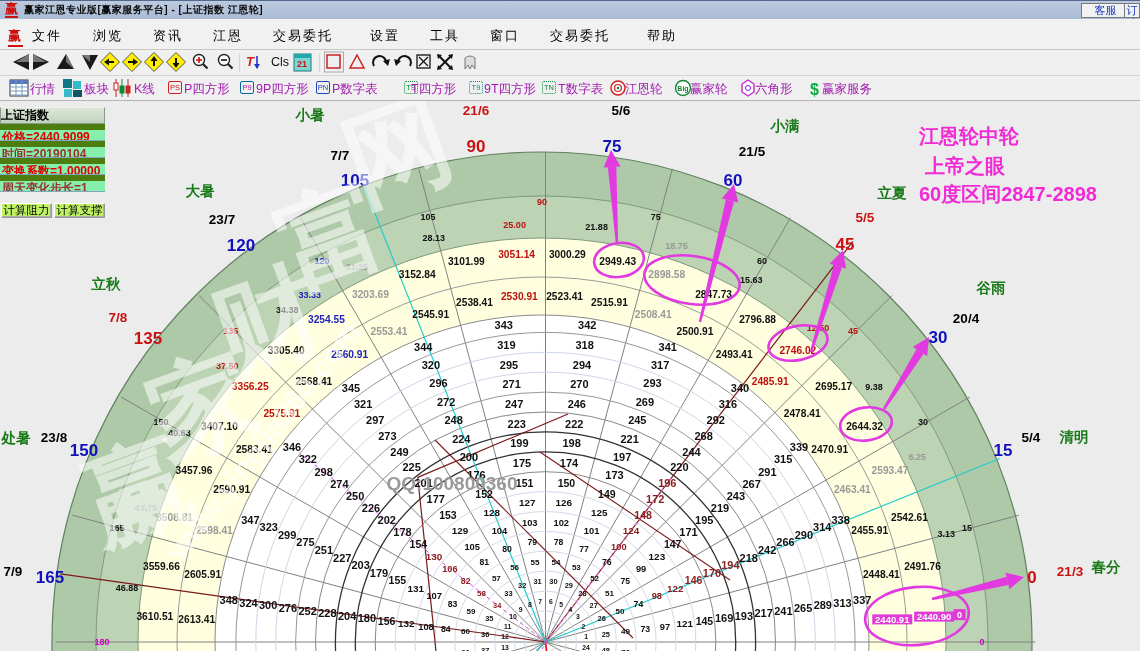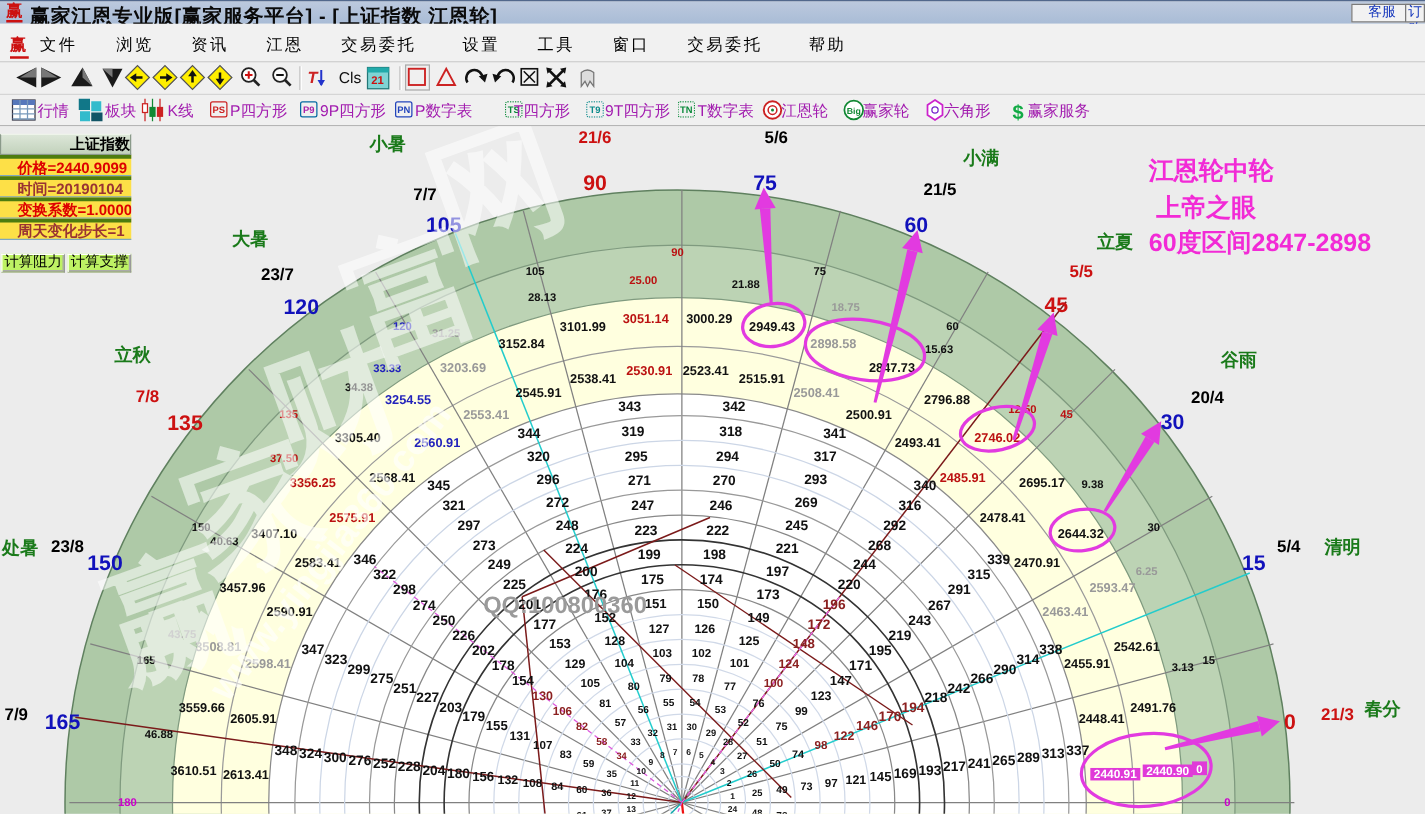--- a/index.html
+++ b/index.html
@@ -1,29 +1,29 @@
 <!DOCTYPE html>
 <html><head><meta charset="utf-8">
 <style>
 *{margin:0;padding:0;box-sizing:border-box}
 html,body{width:1140px;height:651px;overflow:hidden;font-family:"Liberation Sans",sans-serif;background:#ececec}
 .abs{position:absolute}
 #titlebar{position:absolute;left:0;top:0;width:1140px;height:19px;background:linear-gradient(#bcc9de,#a9bcd6);border-top:1px solid #52688c}
-#titlebar .ttl{position:absolute;left:24px;top:2px;font-size:16px;font-weight:bold;color:#0a0a0a;letter-spacing:0.5px}
+#titlebar .ttl{position:absolute;left:24px;top:2px;font-size:10px;font-weight:bold;color:#0a0a0a;letter-spacing:0.5px}
 #logo1{position:absolute;left:5px;top:1px;color:#cc1111;font-size:13px;font-weight:bold;border-bottom:2px solid #cc1111;line-height:14px}
 .topbtn{position:absolute;top:2px;height:15px;background:#f2f2f2;border:1px solid #7a7a7a;font-size:11px;color:#1133bb;text-align:center;line-height:13px}
 #menubar{position:absolute;left:0;top:19px;width:1140px;height:31px;background:#f1f1f1;border-bottom:1px solid #c8c8c8}
 .mi{position:absolute;top:8px;font-size:13px;color:#000;letter-spacing:2px;white-space:nowrap}
 #toolbar1{position:absolute;left:0;top:50px;width:1140px;height:26px;background:#f0f0f0;border-bottom:1px solid #d5d5d5}
 #toolbar2{position:absolute;left:0;top:76px;width:1140px;height:25px;background:#f0f0f0;border-bottom:1px solid #b5b5b5}
 .t2{position:absolute;top:5px;font-size:12.5px;color:#a21caf;white-space:nowrap}
-.box2{position:absolute;top:5px;width:14px;height:13px;border-radius:2px;font-size:7.5px;font-weight:bold;text-align:center;line-height:12px}
+.box2{position:absolute;top:5px;width:14px;height:13px;border-radius:2px;font-size:7.5px;font-weight:normal;text-align:center;line-height:12px}
 #chart{position:absolute;left:0;top:101px;width:1140px;height:550px;background:#ececec}
 #panel{position:absolute;left:0;top:3px;width:105px}
-.prow{position:relative;width:105px;height:17px;background:#fde047;border-top:3px solid #4d7c0f;border-bottom:1px solid #7fa8c0;font-size:12px;font-weight:bold;line-height:15px;padding-left:14px;white-space:nowrap;overflow:hidden}
+.prow{position:relative;width:105px;height:17px;background:#86efac;border-top:6px solid #4d7c0f;border-bottom:1px solid #7fa8c0;font-size:12px;font-weight:bold;line-height:15px;padding-left:2px;white-space:nowrap;overflow:hidden}
 .pbtn{position:absolute;width:51px;height:15px;background:#bef264;border:1px solid #999;border-top-color:#fff;border-left-color:#fff;box-shadow:inset -1px -1px 0 #aaa;font-size:11.5px;text-align:center;line-height:13px}
 svg text{font-family:"Liberation Sans",sans-serif}
 </style></head>
 <body>
 <div id="titlebar">
  <span id="logo1">赢</span>
  <span class="ttl">赢家江恩专业版[赢家服务平台] - [上证指数 江恩轮]</span>
  <span class="topbtn" style="left:1081px;width:49px">客服</span>
  <span class="topbtn" style="left:1124px;width:16px">订购</span>
 </div>
@@ -522,21 +522,21 @@
       <polygon points="843,149 846.021463877361,167.76488092255858 829.8009735883699,162.67609965542403" fill="#e23ae0"></polygon>
       <polygon points="885.0175979648061,308.6359987280038 882.9824020351939,307.3640012719962 916.4284251431246,248.18997562007314 923.5516108967673,252.64196671609983" fill="#e23ae0"></polygon>
       <polygon points="929,236 927.1980036039893,254.92096215811353 912.7820324359027,245.91098017805945" fill="#e23ae0"></polygon>
       <polygon points="932.279087855866,499.1670946699853 931.720912144134,496.8329053300147 1006.4893513463438,475.8689132798205 1008.4429663374061,484.0385759697176" fill="#e23ae0"></polygon>
       <polygon points="1024,476 1009.4430311542595,488.2206652038316 1005.4892865294904,471.68682404570654" fill="#e23ae0"></polygon>
       <text x="919" y="42" font-size="20" font-weight="bold" fill="#f22ad6">江恩轮中轮</text>
       <text x="925" y="72" font-size="20" font-weight="bold" fill="#f22ad6">上帝之眼</text>
       <text x="919" y="100" font-size="20" font-weight="bold" fill="#f22ad6">60度区间2847-2898</text>
     </svg>
  <div id="panel">
-  <div class="prow" style="top:3px;background:linear-gradient(#dce6d8,#c2d2bc);text-align:right;font-weight:bold;border:1px solid #8a9a8a;border-top-color:#eef4ea;padding-left:12px">上证指数</div>
+  <div class="prow" style="top:3px;background:linear-gradient(#dce6d8,#c2d2bc);text-align:left;font-weight:bold;border:1px solid #8a9a8a;border-top-color:#eef4ea;padding-left:0">上证指数</div>
   <div class="prow" style="top:3px;color:#dd0000">价格=2440.9099</div>
   <div class="prow" style="top:3px;color:#993333">时间=20190104</div>
   <div class="prow" style="top:3px;color:#dd0000">变换系数=1.00000</div>
   <div class="prow" style="top:3px;color:#993333">周天变化步长=1</div>
   <div class="pbtn" style="left:1px;top:99px">计算阻力</div>
   <div class="pbtn" style="left:54px;top:99px">计算支撑</div>
  </div>
 </div>
 
 </body></html>

